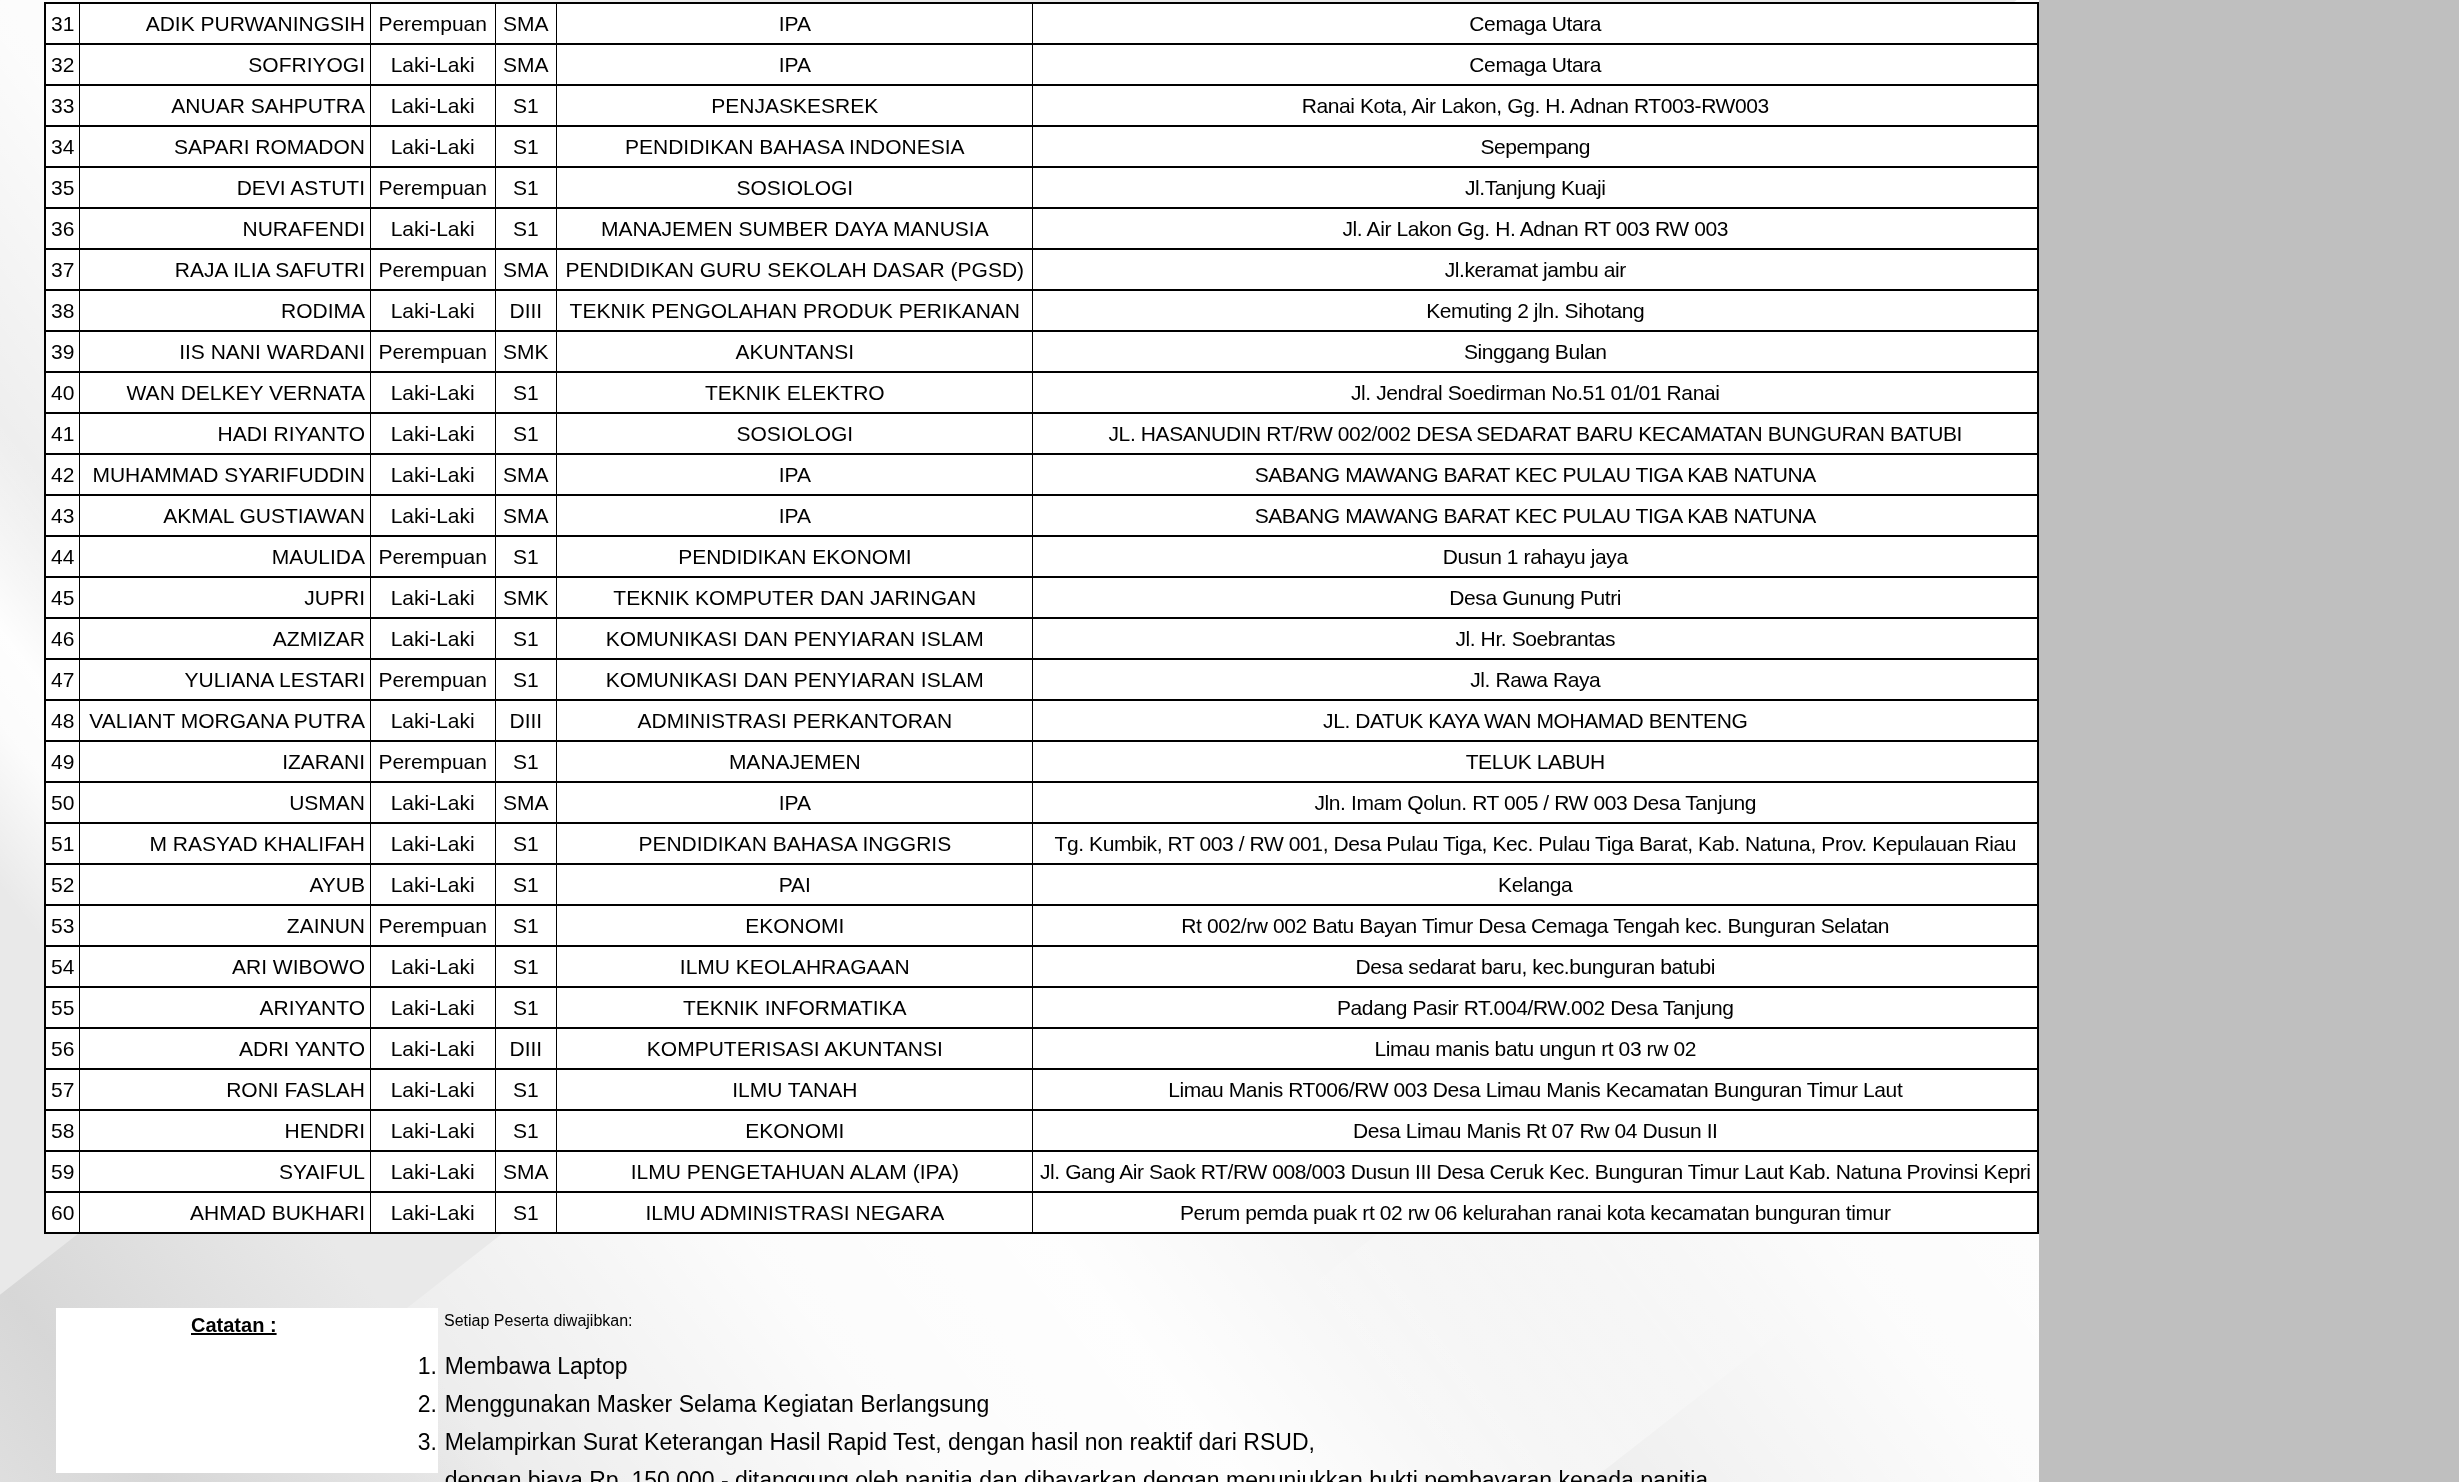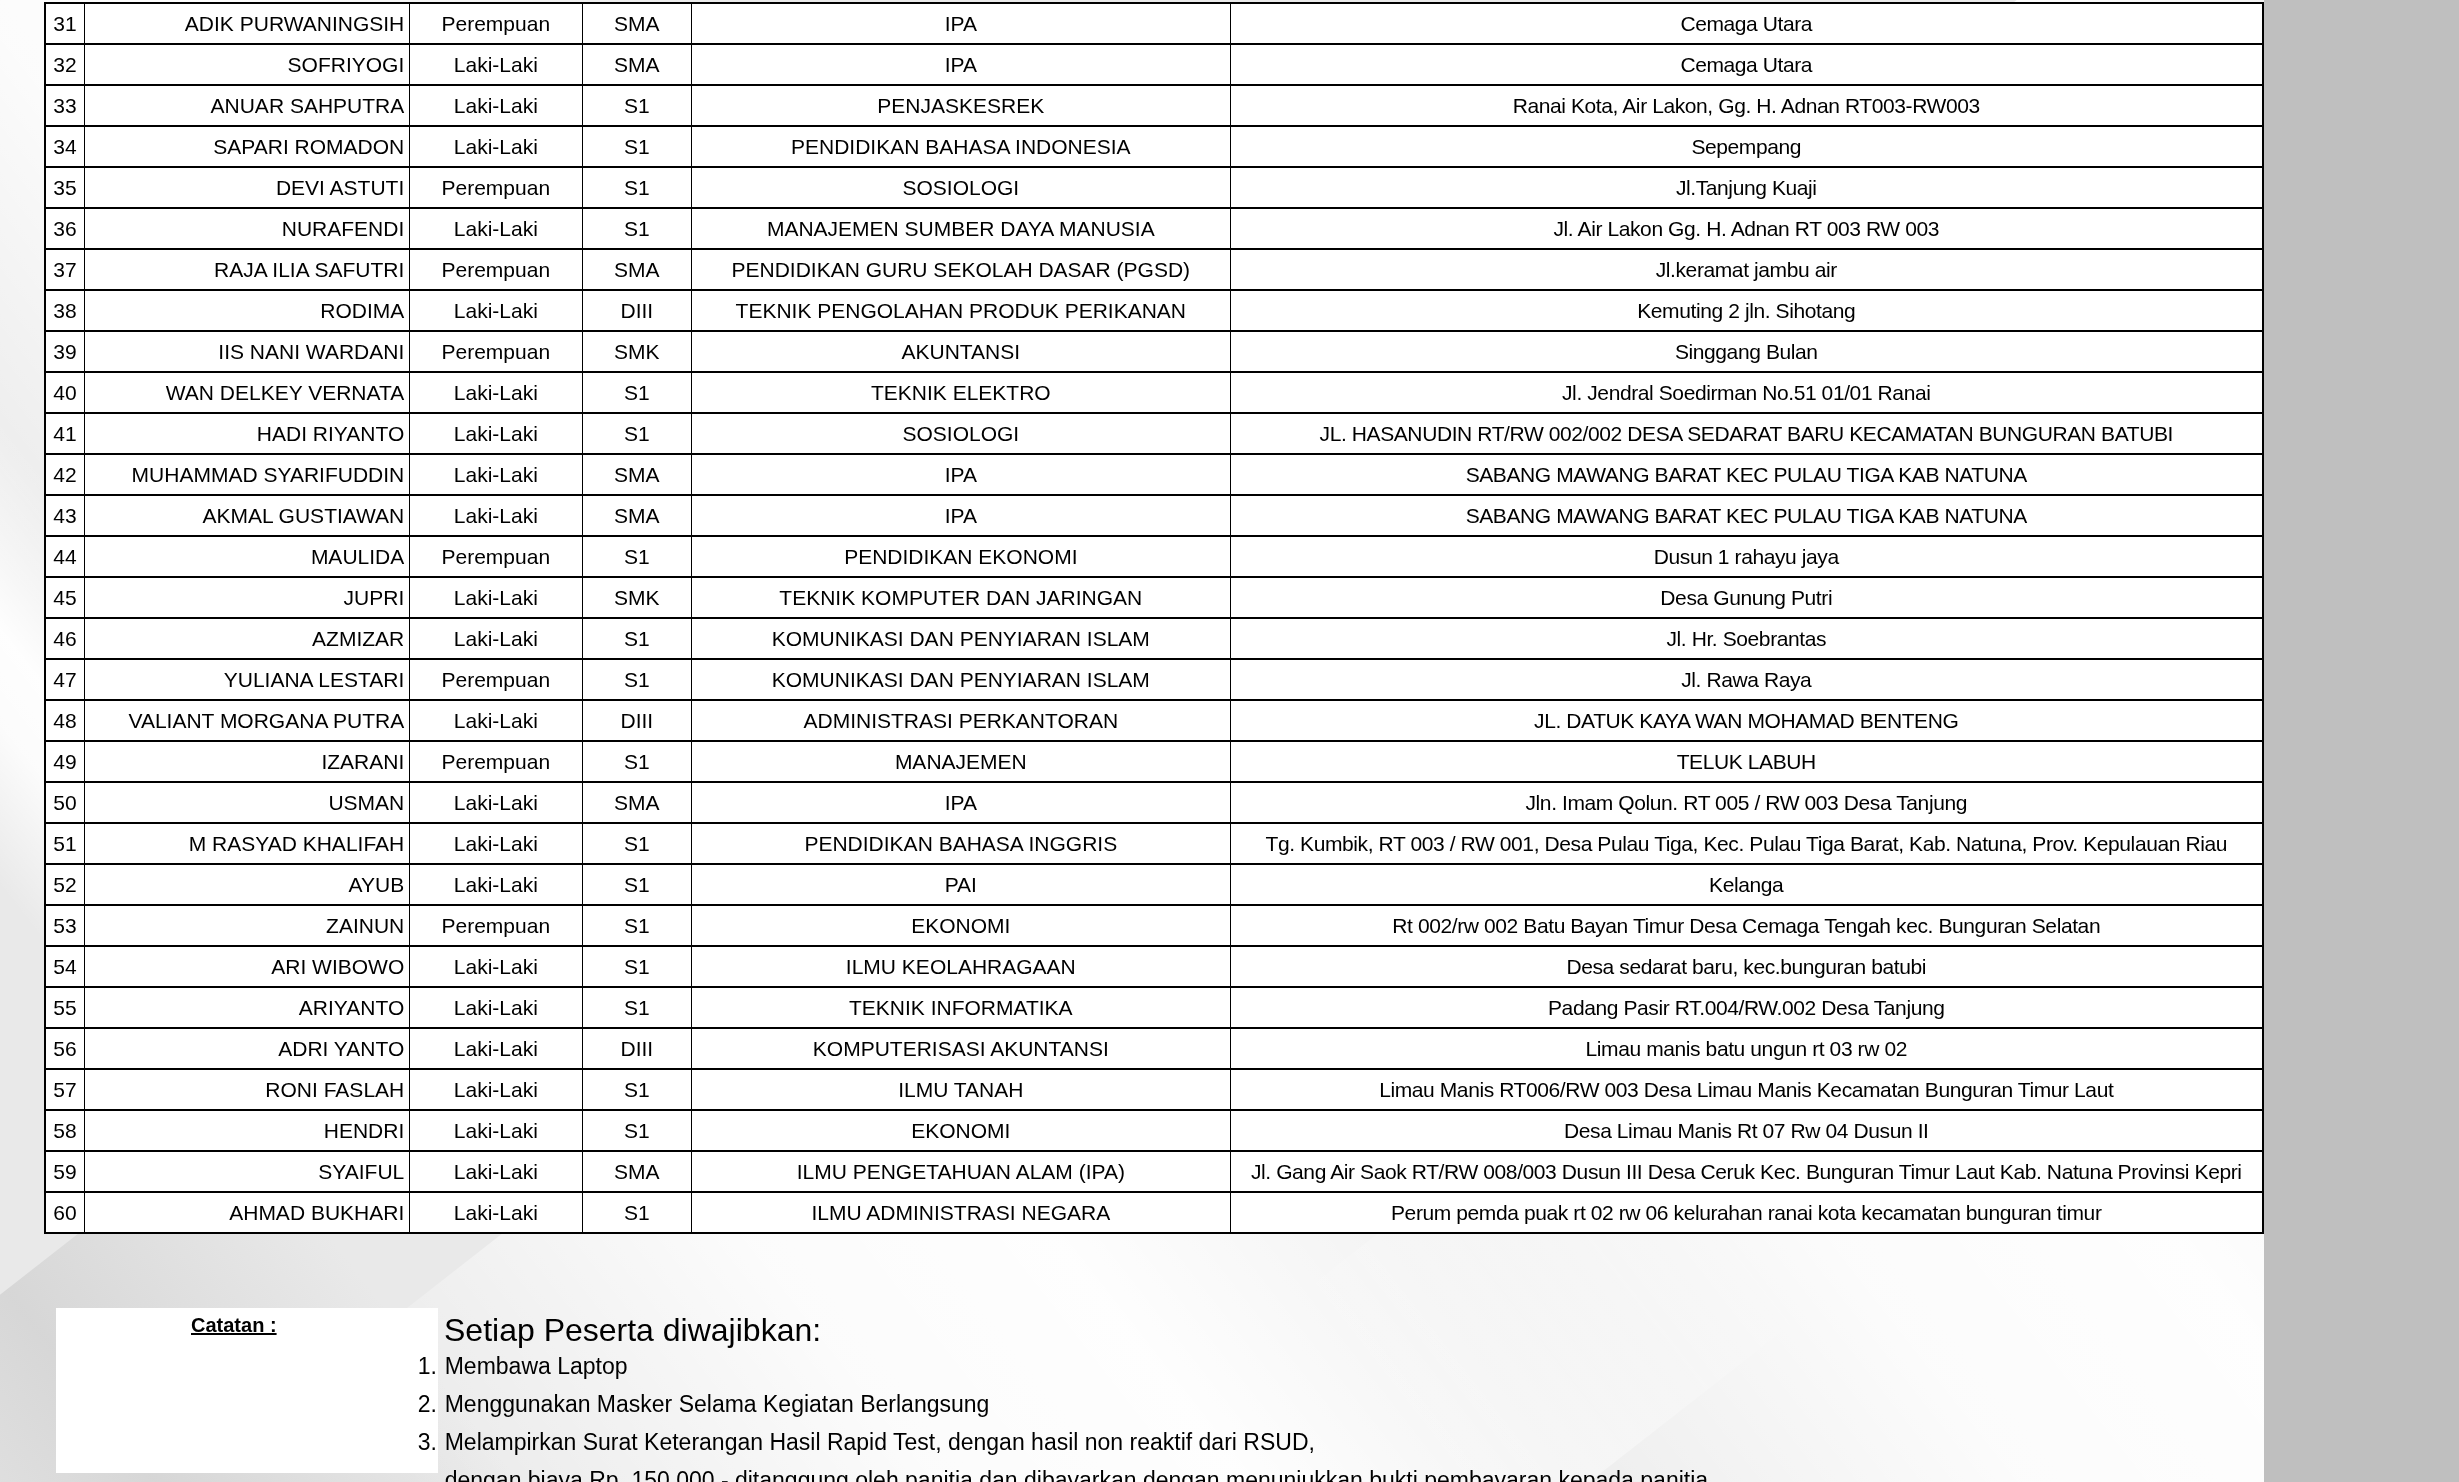--- a/index.html
+++ b/index.html
@@ -1,17 +1,17 @@
 <!DOCTYPE html>
 <html><head>
 <meta charset="utf-8">
 <style>
   html,body{margin:0;padding:0;background:#bfbfbf;}
   .page{
-    position:relative;width:2264px;height:1482px;overflow:hidden;
+    position:relative;width:2039px;height:1482px;overflow:hidden;
     background:#e9e9e9;
     font-family:"Liberation Sans", sans-serif;color:#000;
   }
   
   .streak{position:absolute;pointer-events:none;}
   .st-w{background:linear-gradient(90deg,rgba(255,255,255,0) 0%,rgba(255,255,255,.85) 35%,rgba(255,255,255,.95) 55%,rgba(255,255,255,0) 100%);}
   .st-d{background:linear-gradient(90deg,rgba(210,210,210,0) 0%,rgba(210,210,210,.8) 50%,rgba(210,210,210,0) 100%);}
   .s1{left:-250px;top:-327px;width:941px;height:826px;transform:rotate(-38deg);}
   .s2{left:1873px;top:-77px;width:865px;height:1105px;transform:rotate(-38deg);}
   .s3{left:461px;top:913px;width:1201px;height:865px;transform:rotate(-38deg);}
@@ -33,21 +33,21 @@
     padding:0 4.8px;overflow:hidden;white-space:nowrap;
   }
   td.col-no{text-align:center;padding:0 1.9px;}
   td.col-name{text-align:right;}
   td.col-gender,td.col-education,td.col-major{text-align:center;}
   td.col-address{text-align:center;font-size:20px;letter-spacing:-0.4px;}
 
   
   .notes-white-box{position:absolute;left:56px;top:1308px;width:382px;height:165px;background:#ffffff;}
   .notes-label{position:absolute;left:191px;top:1314px;font-size:20px;font-weight:bold;text-decoration:underline;}
-  .notes-intro{position:absolute;left:444px;top:1312px;font-size:32px;}
+  .notes-intro{position:absolute;left:444px;top:1312px;font-size:16px;}
   .notes-list{position:absolute;left:402px;top:1353px;font-size:23px;}
   .notes-item{display:flex;height:38px;align-items:flex-start;}
   .notes-item .num{width:35px;text-align:right;padding-right:7.7px;flex:0 0 35px;}
   .notes-item .txt{white-space:nowrap;}
 </style>
 </head>
 <body>
 
 <div class="page">
 

